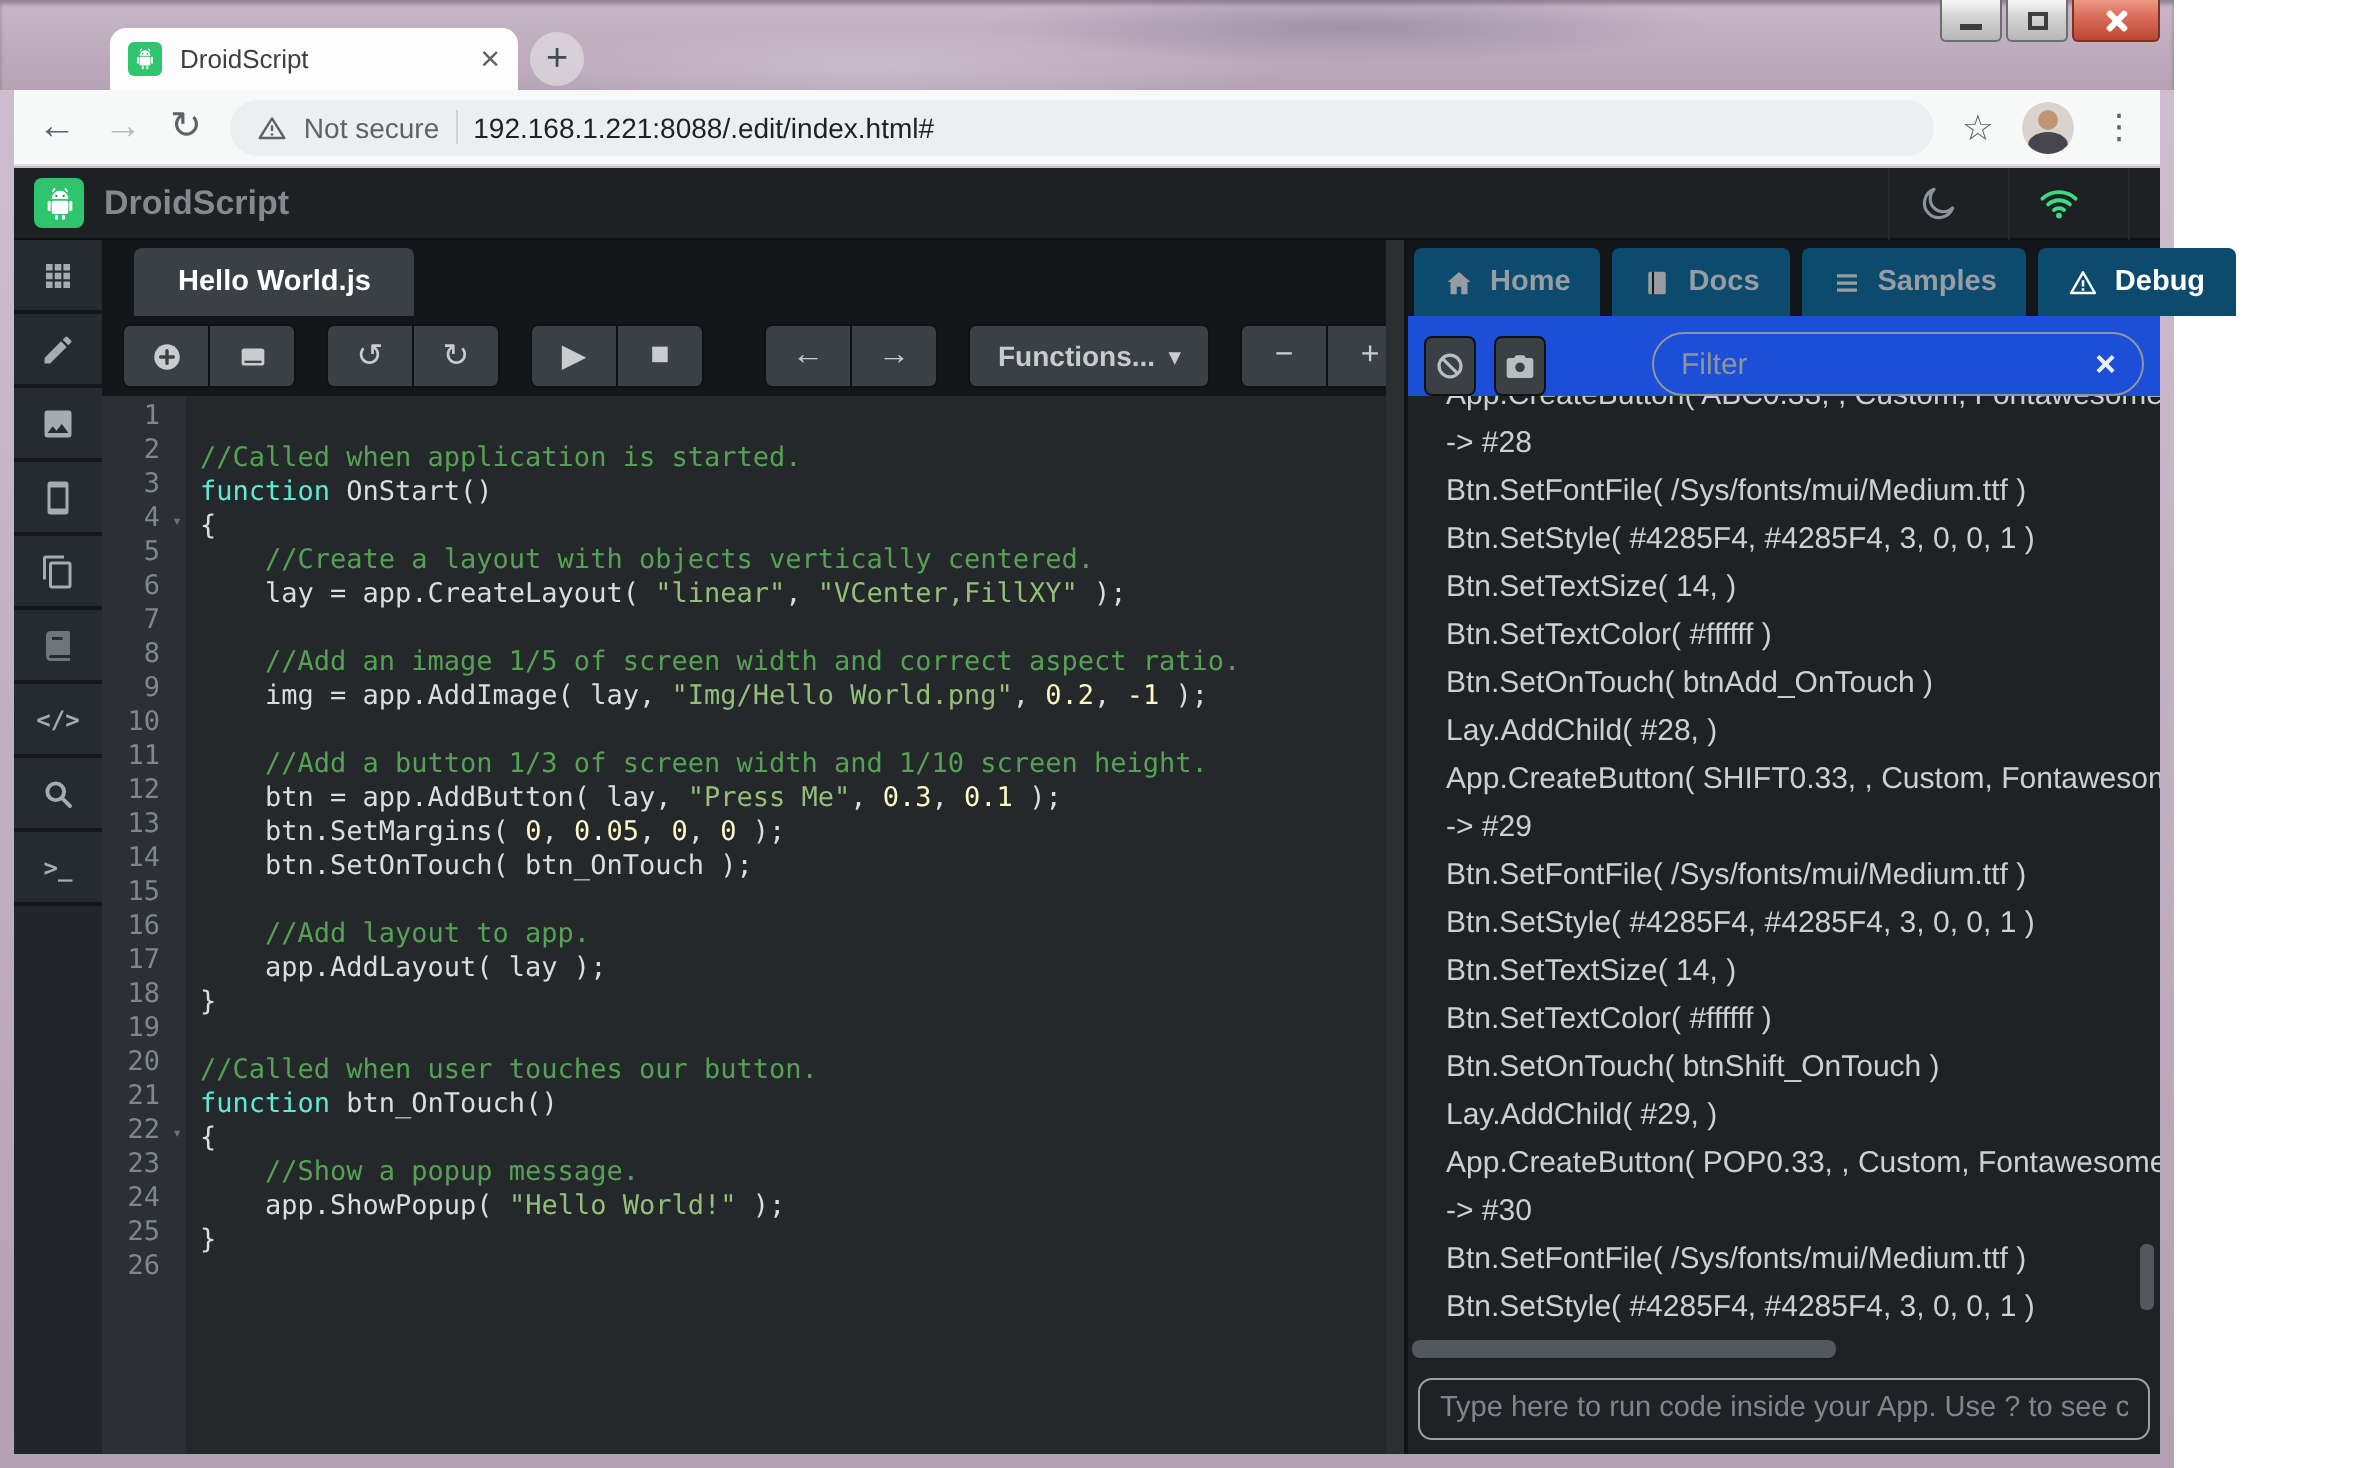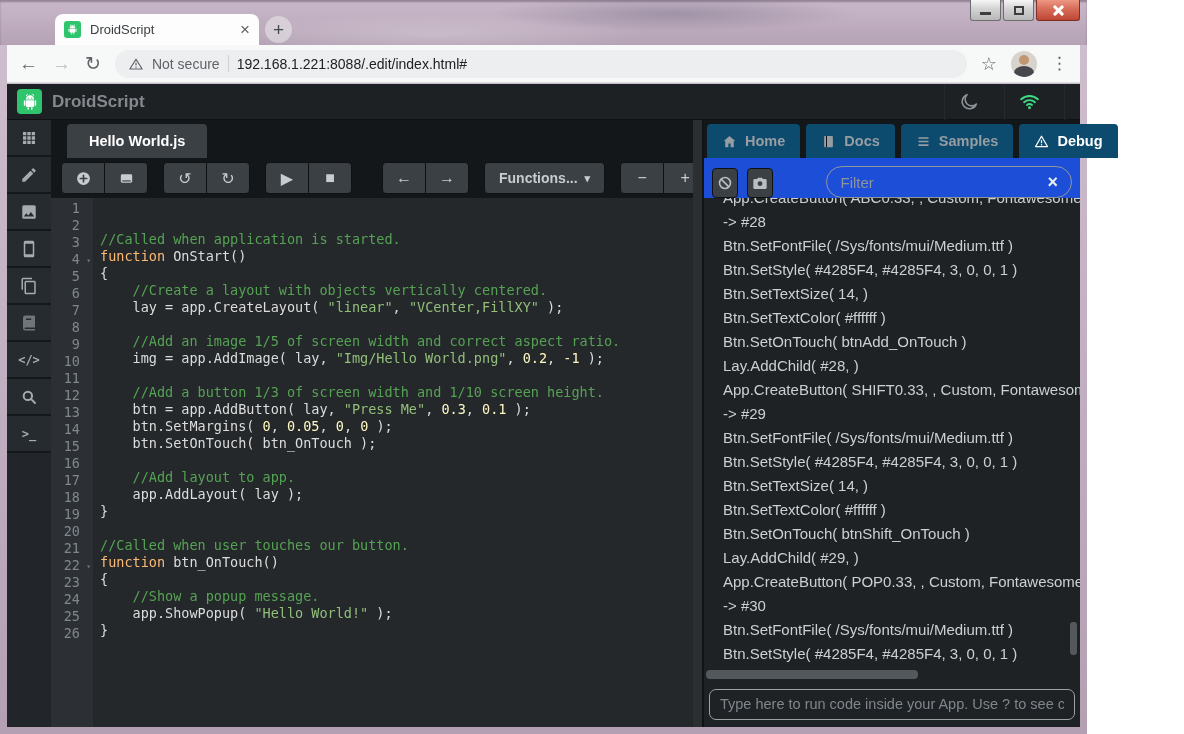--- a/index.html
+++ b/index.html
@@ -69,23 +69,23 @@
   .tb-group .tb-btn:first-child{border-radius:4px 0 0 4px}
   .tb-group .tb-btn:last-child{border-radius:0 4px 4px 0}
   .tb-group .tb-btn:only-child{border-radius:4px}
   .tb-btn svg{width:17px;height:17px}
   .tb-spacer{flex:1}
   .fn-btn{height:32px;background:#3b4045;border:1px solid #0f1113;border-radius:4px;color:#c8ccce;font-weight:bold;font-size:14px;display:flex;align-items:center;gap:7px;padding:0 14px}
   .editor{flex:1;display:flex;min-height:0;background:#24282b;font-family:"DejaVu Sans Mono",monospace;font-size:13.5px;line-height:17px}
   .gutter{width:42px;background:#2c3034;color:#7f878e;text-align:right;padding-top:2px;flex:0 0 auto}
   .gl{height:17px;padding-right:13px;position:relative}
   .fold{position:absolute;right:2px;top:1px;font-size:8px;color:#6d747a}
-  .code{flex:1;padding-top:16px;padding-left:7px;color:#dcdcdc;white-space:pre;overflow:hidden}
+  .code{flex:1;padding-top:6px;padding-left:7px;color:#dcdcdc;white-space:pre;overflow:hidden}
   .cl{height:17px}
-  .cm{color:#56a254}.kw{color:#fdba74}.st{color:#93bf7a}.nu{color:#fef9c3}.pl{color:#dcdcdc}
+  .cm{color:#56a254}.kw{color:#5eead4}.st{color:#93bf7a}.nu{color:#fef9c3}.pl{color:#dcdcdc}
   .vdivider{width:11px;background:#2b2f32;border-right:2px solid #101214;flex:0 0 auto}
   
   .right{width:376px;display:flex;flex-direction:column;background:#1e2225;min-width:0;flex:0 0 auto}
   .rtabs{height:38px;display:flex;align-items:flex-end;gap:6px;padding-left:3px;background:#141719;flex:0 0 auto}
   .rtab{height:34px;background:#0c4a6e;border-radius:4px 4px 0 0;display:flex;align-items:center;gap:8px;padding:0 15px;color:#969da3;font-weight:bold;font-size:14.5px;white-space:nowrap}
   .rtab.active{color:#fff}
   .rtab svg{width:15px;height:15px}
   .rtoolbar{height:40px;display:flex;align-items:flex-end;gap:9px;padding:0 8px;background:#1d4ed8;flex:0 0 auto}
   .rt-btn{width:40px;height:30px;background:#3b4045;border:1px solid #0f1113;border-radius:4px;color:#b9bec1;display:flex;align-items:center;justify-content:center}
   .rt-btn svg{width:16px;height:16px}

